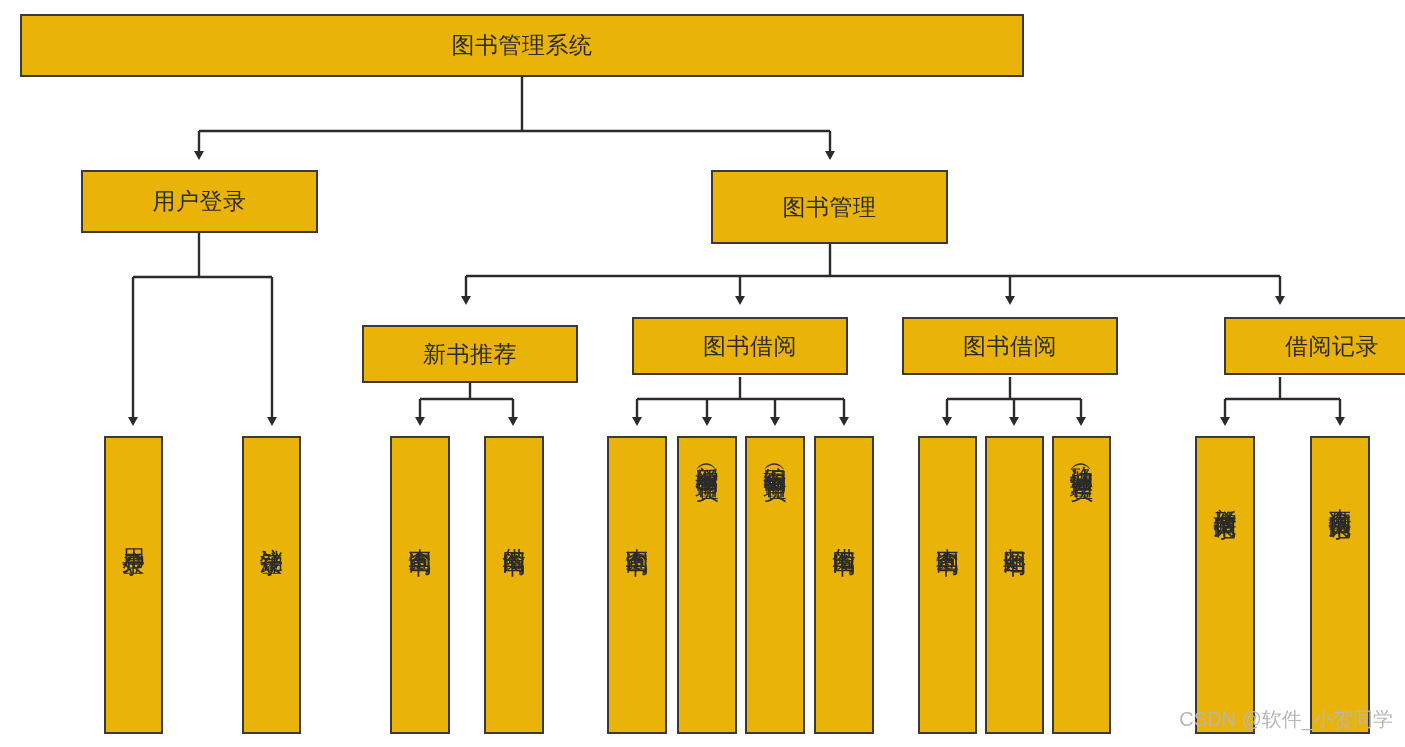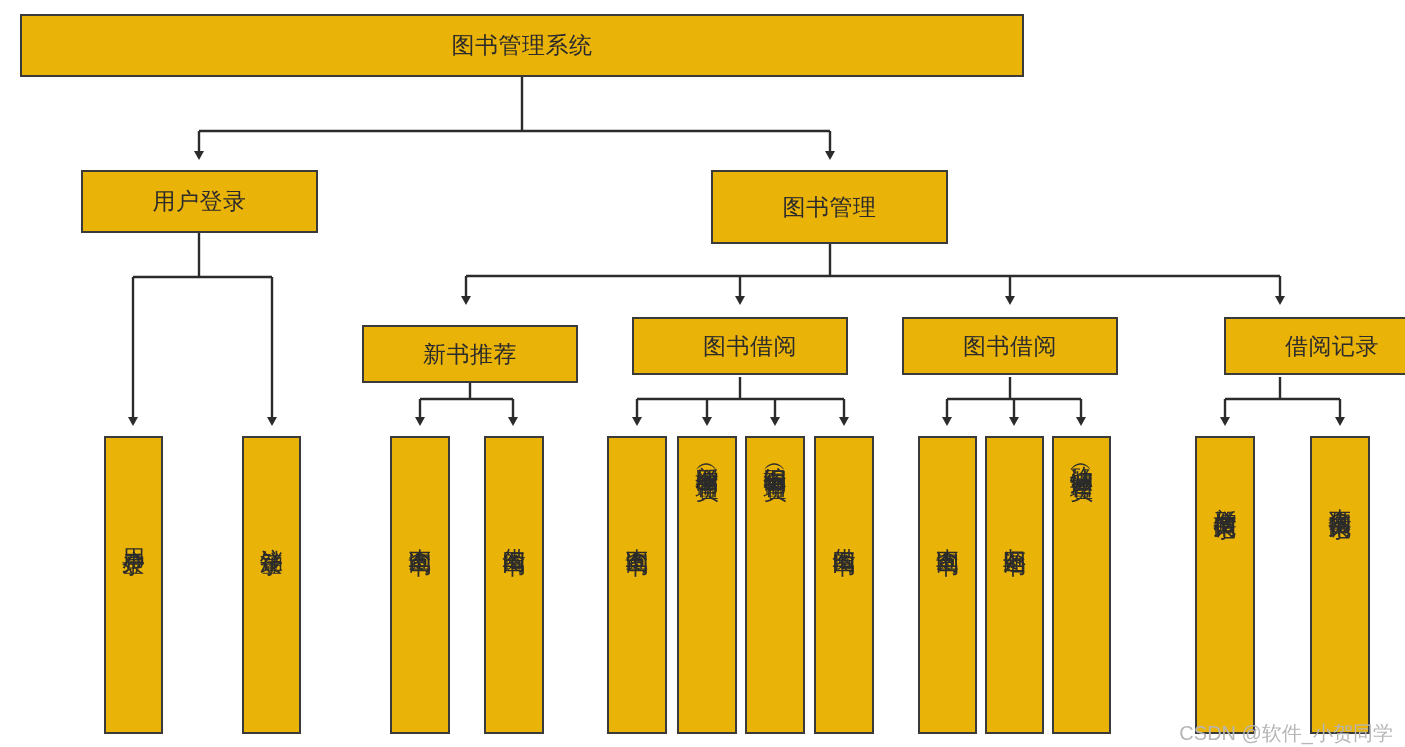--- a/index.html
+++ b/index.html
@@ -61,21 +61,21 @@
   }
   .node.vert.pad-mid {
     padding-top: 52px;
   }
   .node.vert.pad-big {
     padding-top: 92px;
   }
   #watermark {
     position: absolute;
     right: 12px;
-    bottom: 0;
+    bottom: 14px;
     font-size: 20px;
     color: #b6b6b6;
     z-index: 5;
     white-space: nowrap;
     font-family: "Liberation Sans", "DejaVu Sans", sans-serif;
     margin-top: 30px;
   }
 </style>
 </head>
 <body>

